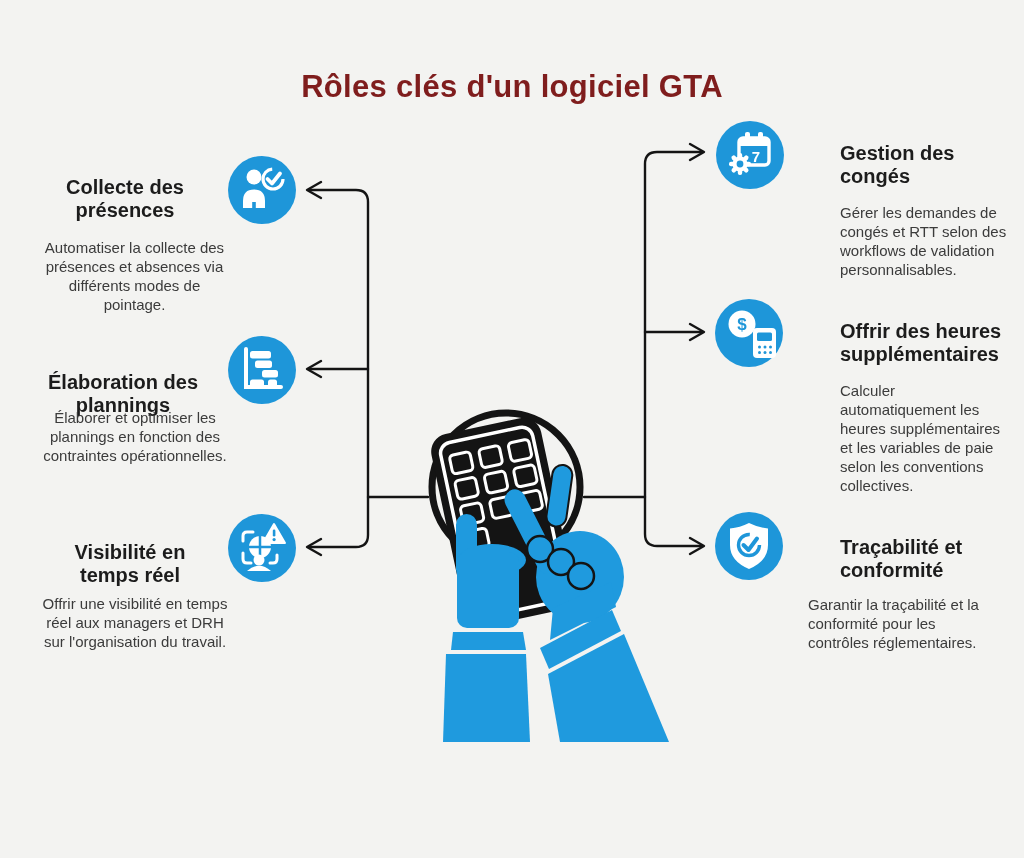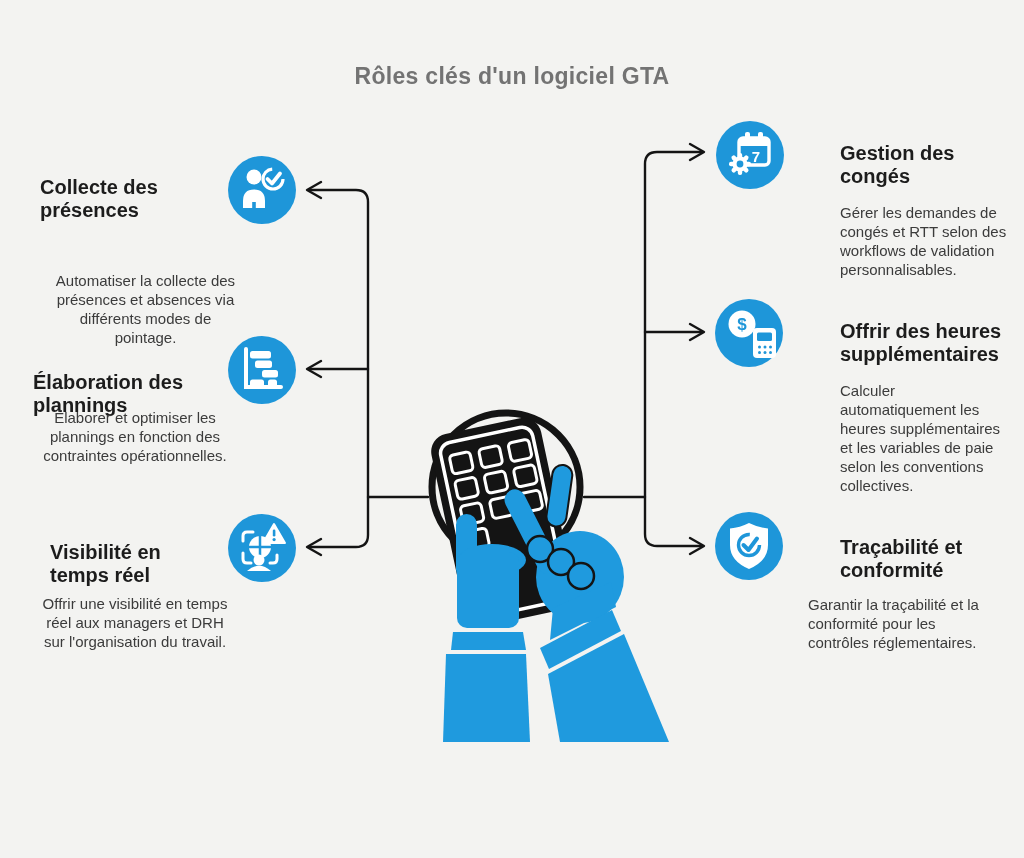--- a/index.html
+++ b/index.html
@@ -6,34 +6,34 @@
   body{
     width:1024px;height:858px;
     background:#f3f3f1;
     font-family:"Liberation Sans","DejaVu Sans",sans-serif;
     position:relative;
     color:#1d1d1d;
   }
   .canvas{position:absolute;inset:0;width:1024px;height:858px;overflow:hidden;}
   .page-title{
     position:absolute;top:48px;left:0;width:1024px;
-    text-align:center;font-size:23px;font-weight:800;letter-spacing:.3px;color:#737373;
+    text-align:center;font-size:31px;font-weight:800;letter-spacing:.3px;color:#7f1d1d;
   }
   .item-title{
     position:absolute;font-size:20px;font-weight:800;line-height:23px;color:#1c1c1c;
   }
   .item-desc{
     position:absolute;font-size:15px;line-height:19px;color:#3b3b3b;font-weight:400;
   }
-  .t-right{text-align:left;}
+  .t-right{text-align:center;}
   .t-center{text-align:center;}
   .t-left{text-align:left;margin-left:28px;}
   
   .l1-title{top:176px;right:814px;width:170px;}
-  .l1-desc{top:238px;left:53px;width:185px;margin-top:33px;}
+  .l1-desc{top:238px;left:42px;width:185px;}
   .l2-title{top:371px;right:811px;width:180px;}
   .l2-desc{top:408px;left:40px;width:190px;}
   .l3-title{top:534px;right:814px;width:160px;margin-top:7px;}
   .l3-desc{top:594px;left:40px;width:190px;}
   
   .r1-title{top:142px;left:812px;width:150px;}
   .r1-desc{top:203px;left:812px;width:186px;}
   .r2-title{top:320px;left:812px;width:200px;}
   .r2-desc{top:381px;left:812px;width:172px;}
   .r3-title{top:536px;left:812px;width:160px;}

